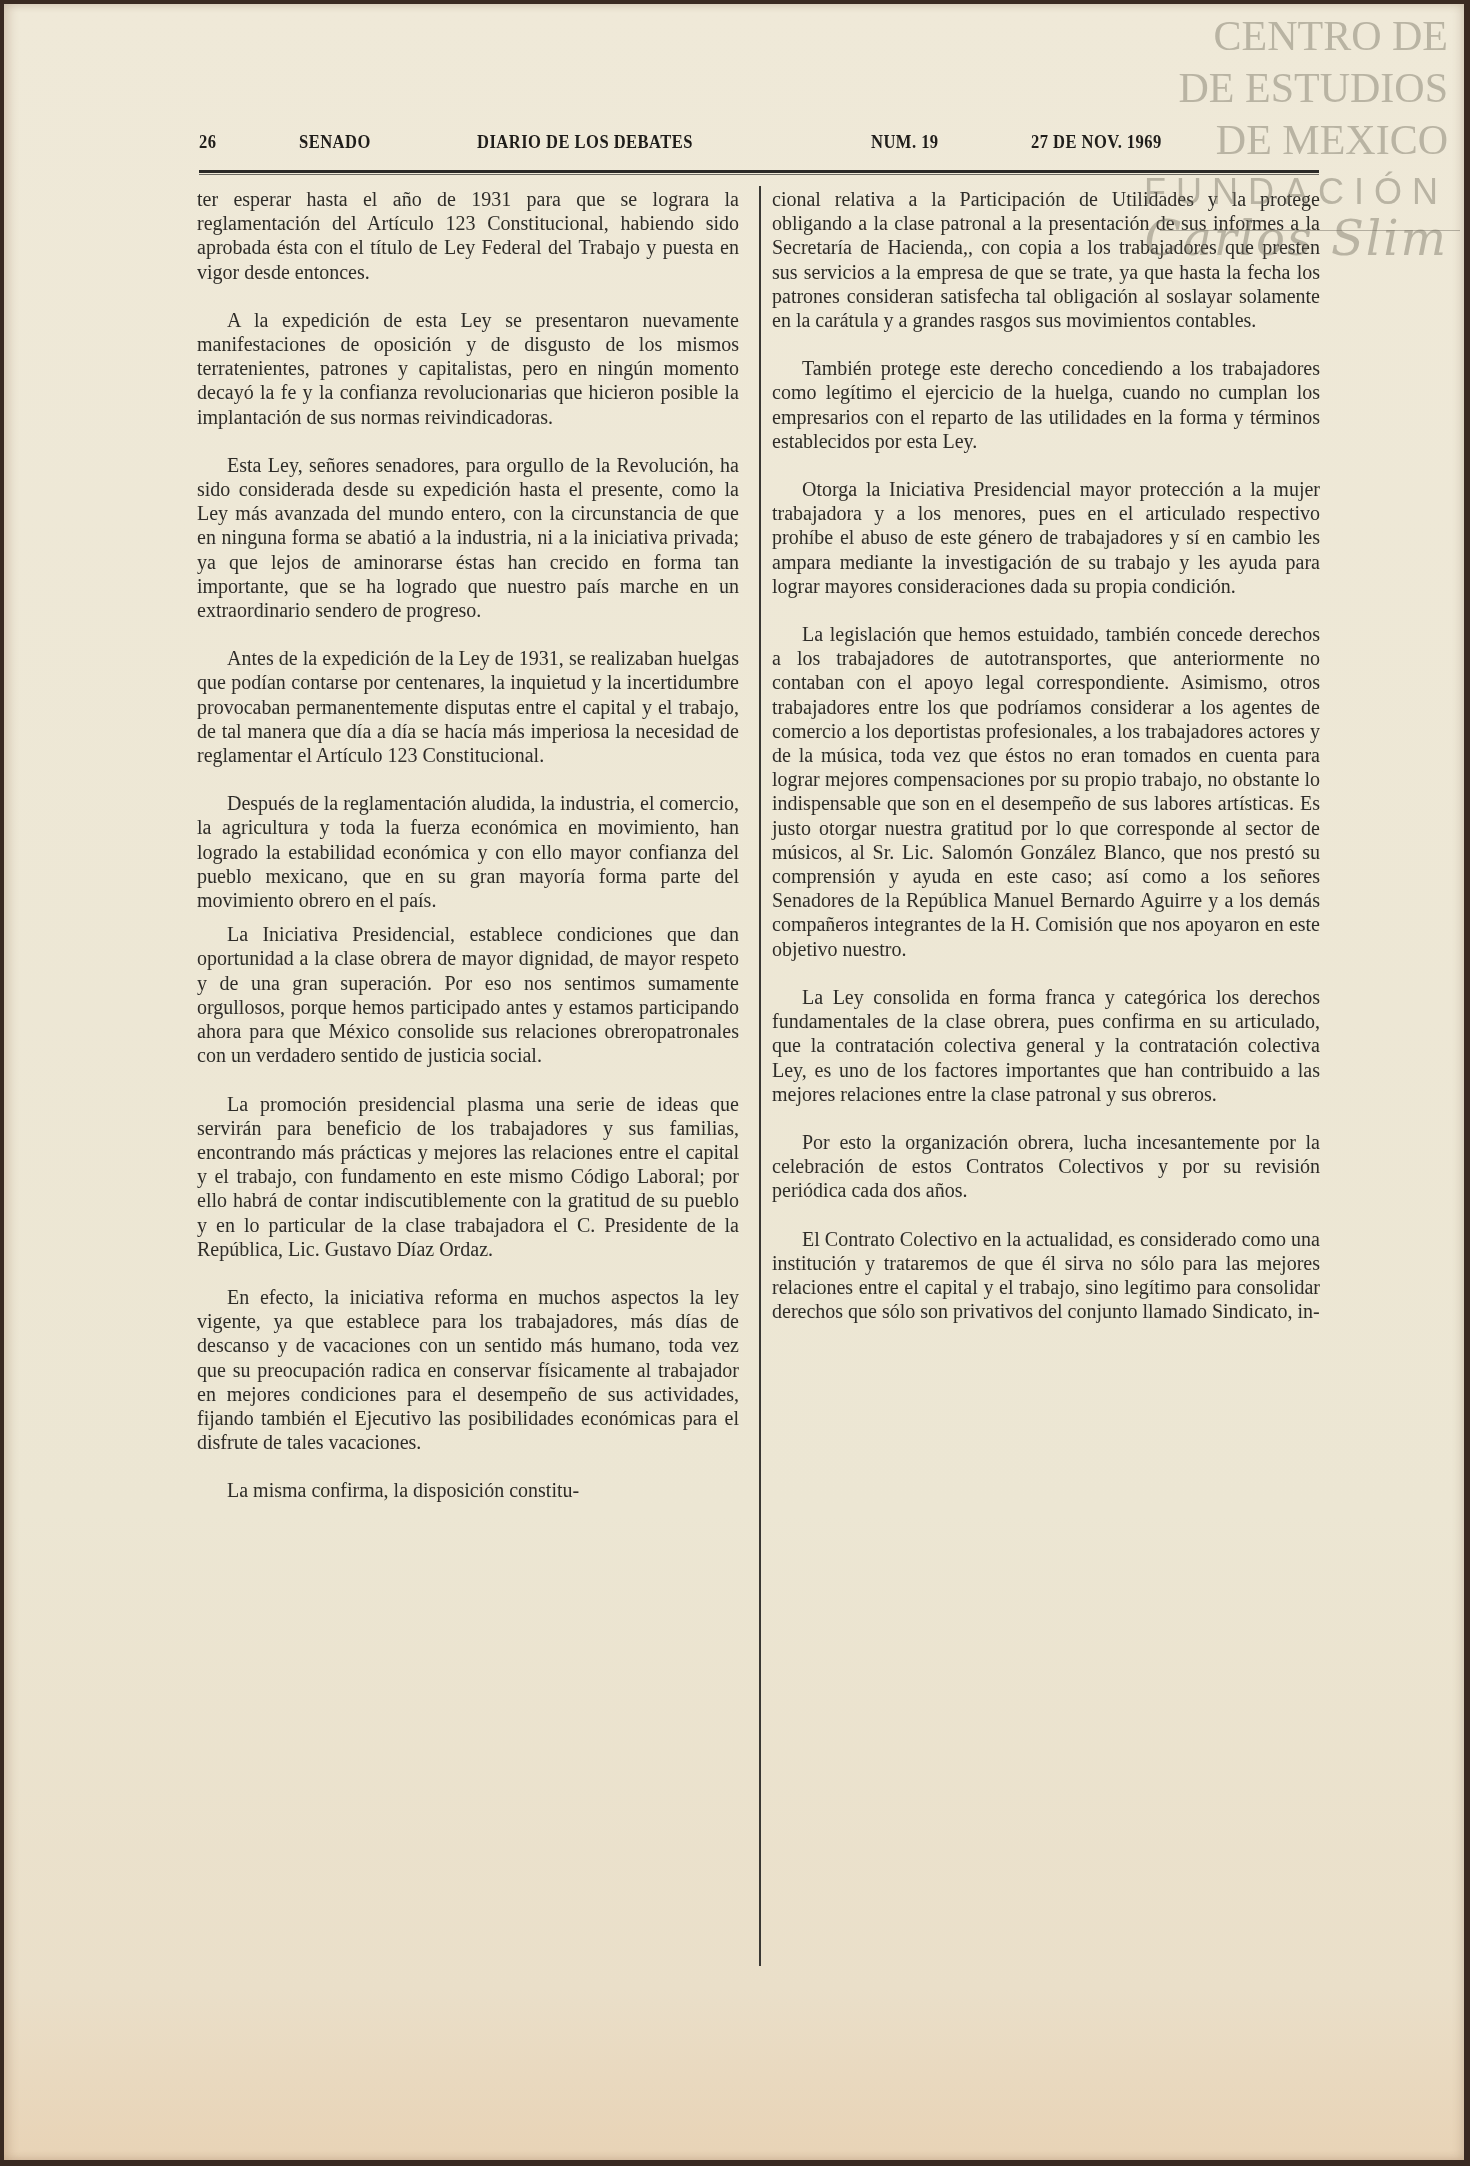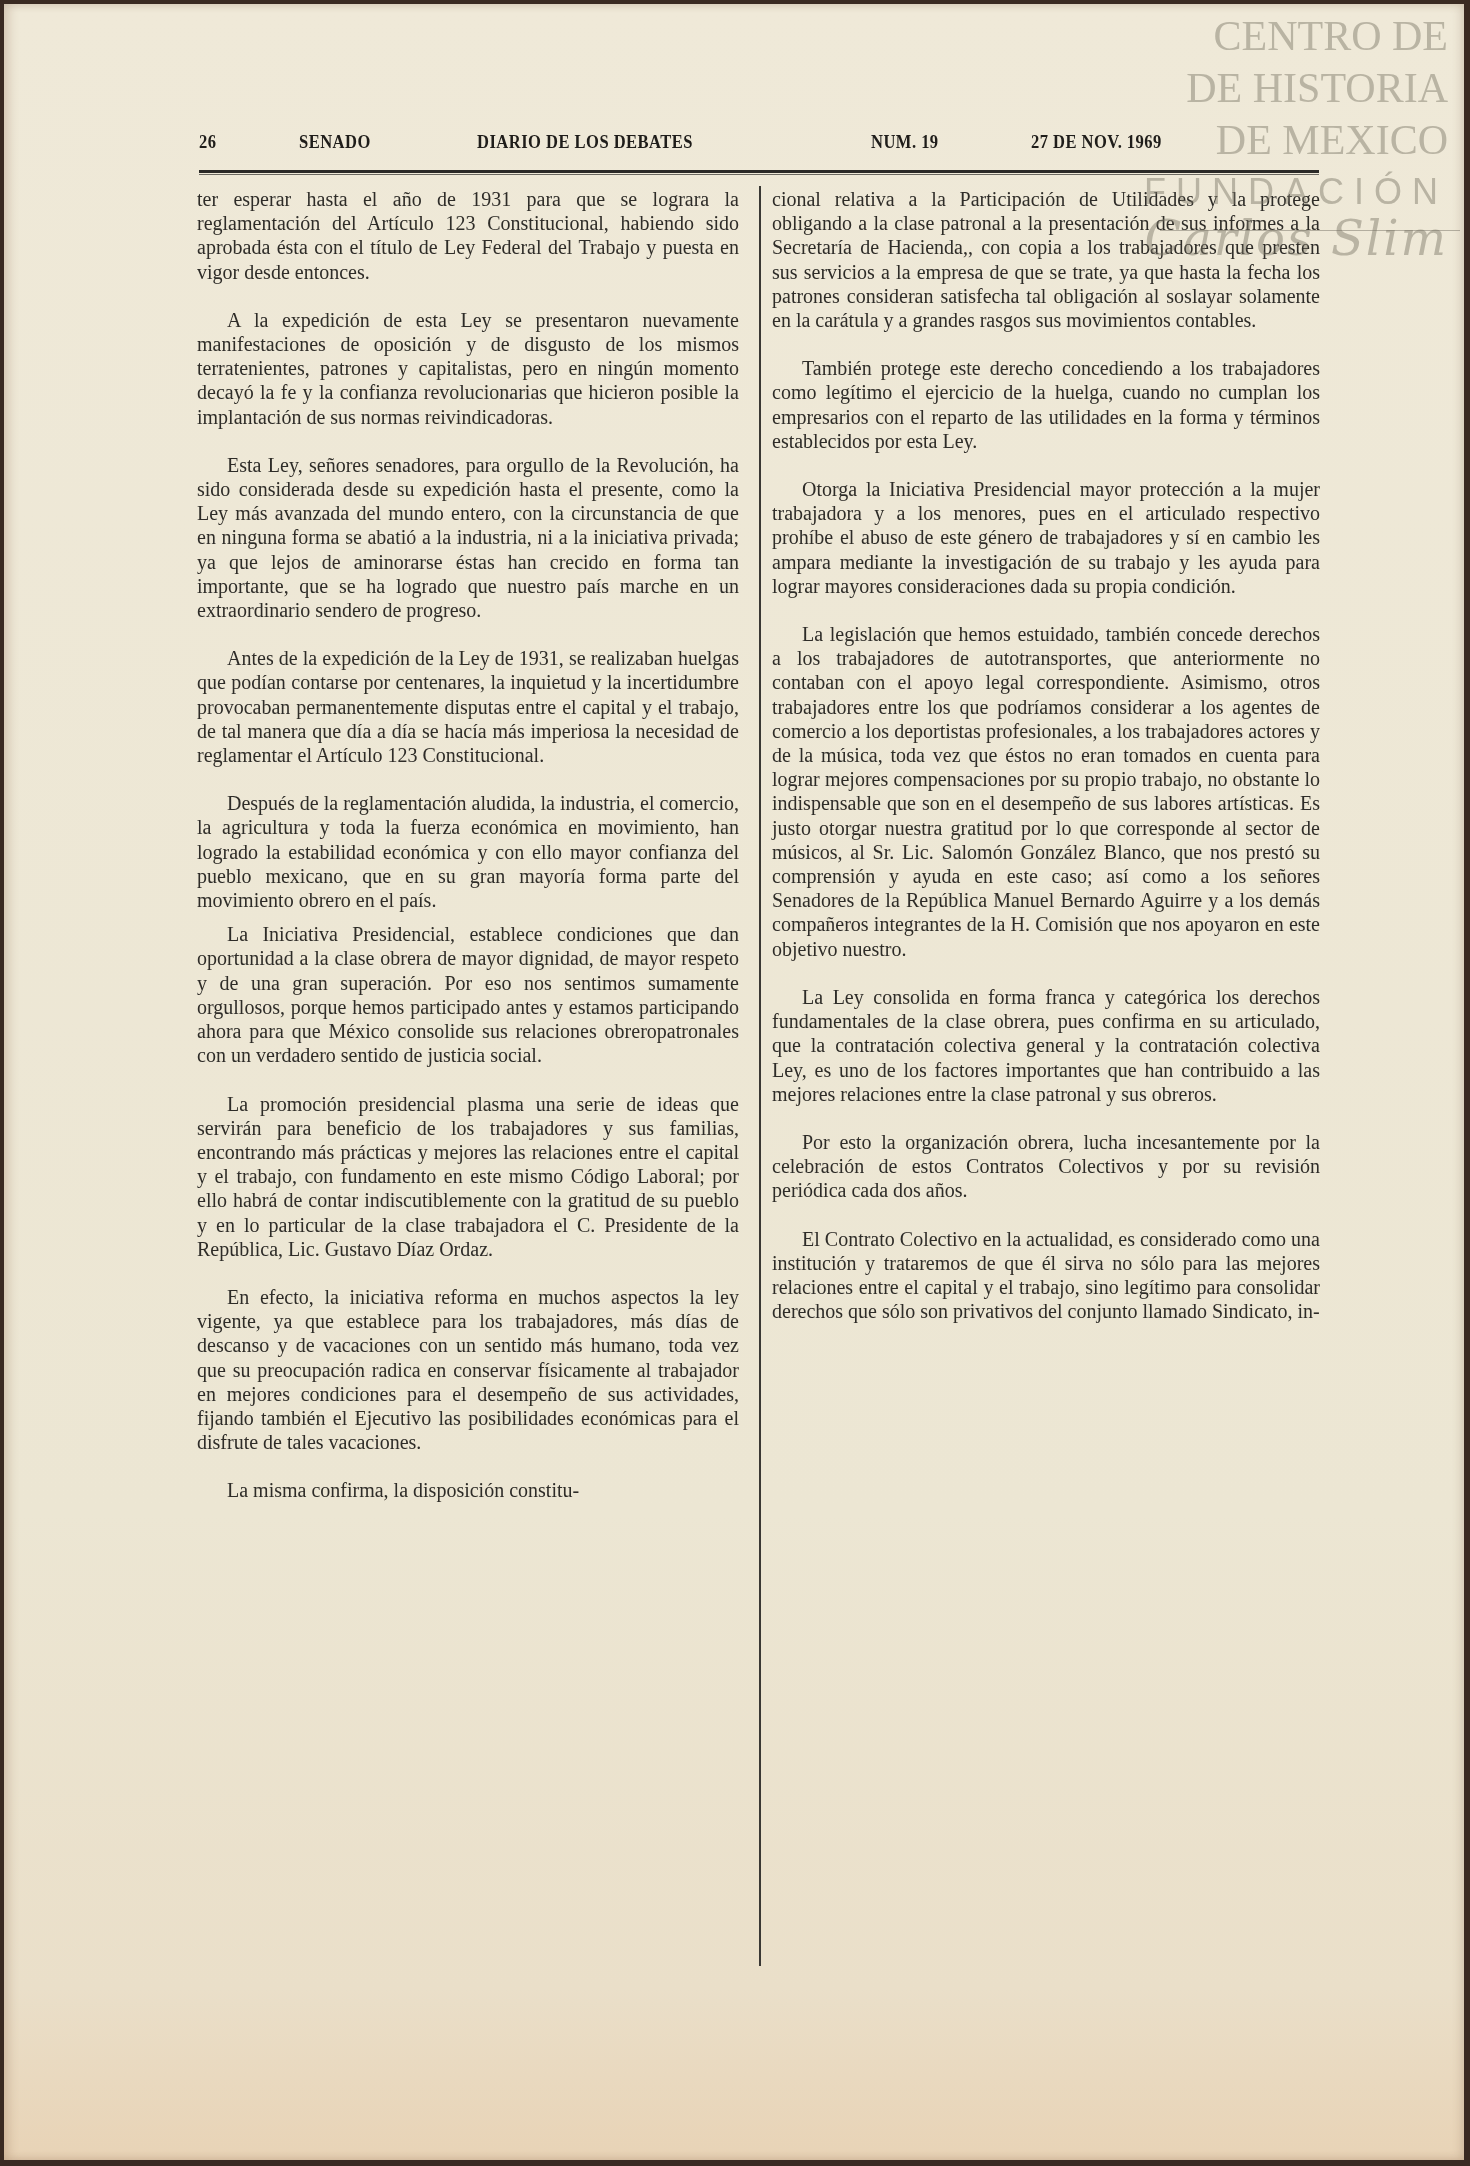--- a/index.html
+++ b/index.html
@@ -84,18 +84,18 @@
     <p>Otorga la Iniciativa Presidencial mayor protección a la mujer trabajadora y a los menores, pues en el articulado respectivo prohíbe el abuso de este género de trabajadores y sí en cambio les ampara mediante la investigación de su trabajo y les ayuda para lograr mayores consideraciones dada su propia condición.</p>
     <p>La legislación que hemos estuidado, también concede derechos a los trabajadores de autotransportes, que anteriormente no contaban con el apoyo legal correspondiente. Asimismo, otros trabajadores entre los que podríamos considerar a los agentes de comercio a los deportistas profesionales, a los trabajadores actores y de la música, toda vez que éstos no eran tomados en cuenta para lograr mejores compensaciones por su propio trabajo, no obstante lo indispensable que son en el desempeño de sus labores artísticas. Es justo otorgar nuestra gratitud por lo que corresponde al sector de músicos, al Sr. Lic. Salomón González Blanco, que nos prestó su comprensión y ayuda en este caso; así como a los señores Senadores de la República Manuel Bernardo Aguirre y a los demás compañeros integrantes de la H. Comisión que nos apoyaron en este objetivo nuestro.</p>
     <p>La Ley consolida en forma franca y categórica los derechos fundamentales de la clase obrera, pues confirma en su articulado, que la contratación colectiva general y la contratación colectiva Ley, es uno de los factores importantes que han contribuido a las mejores relaciones entre la clase patronal y sus obreros.</p>
     <p>Por esto la organización obrera, lucha incesantemente por la celebración de estos Contratos Colectivos y por su revisión periódica cada dos años.</p>
     <p>El Contrato Colectivo en la actualidad, es considerado como una institución y trataremos de que él sirva no sólo para las mejores relaciones entre el capital y el trabajo, sino legítimo para consolidar derechos que sólo son privativos del conjunto llamado Sindicato, in-</p>
   </div>
 
   <div class="wm-line"></div>
   <div class="watermark">
     <div>CENTRO DE</div>
-    <div>DE HISTORIA</div>
+    <div>DE ESTUDIOS</div>
     <div>DE MEXICO</div>
     <div class="fund">FUNDACIÓN</div>
     <div class="sig">Carlos Slim</div>
   </div>
 </div>
 
 </body></html>

